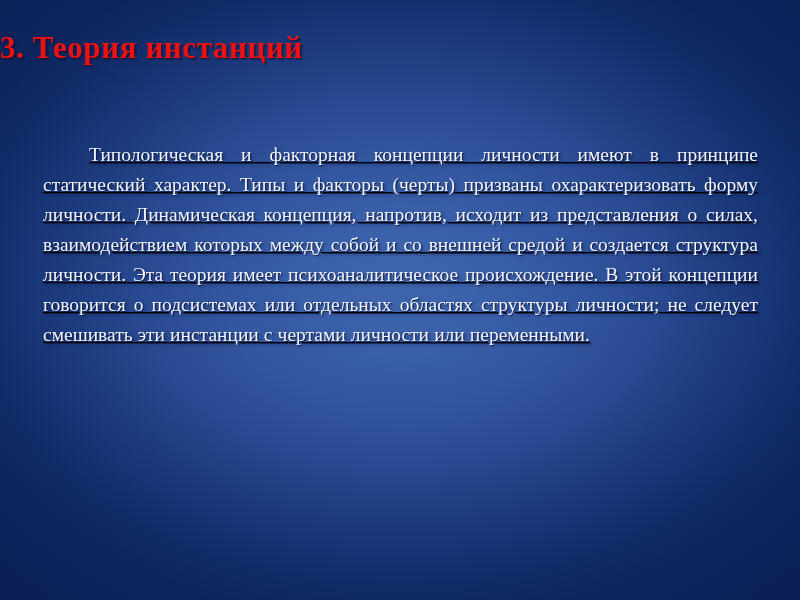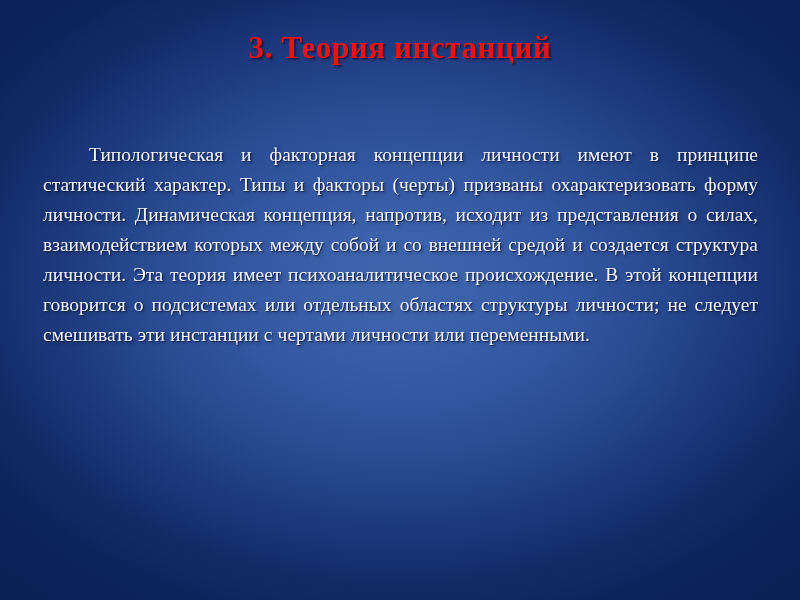--- a/index.html
+++ b/index.html
@@ -40,21 +40,21 @@
         rgba(0,0,0,0) 40%,
         rgba(3,16,52,0.18) 72%,
         rgba(2,12,44,0.42) 100%);
   }
 
   #title-area {
     position: absolute;
     left: 0;
     top: 30px;
     width: 800px;
-    text-align: center;
+    text-align: left;
   }
 
   #slide-title {
     display: inline-block;
     margin: 0;
     font-family: "Liberation Serif", "DejaVu Serif", serif;
     font-weight: bold;
     font-size: 31px;
     line-height: 1.15;
     letter-spacing: 0.6px;
@@ -63,20 +63,21 @@
       1px 1px 0 rgba(16, 20, 60, 0.65),
       2px 2px 2px rgba(8, 12, 40, 0.45);
     white-space: nowrap;
   }
 
   #body-area {
     position: absolute;
     left: 43px;
     top: 140px;
     width: 715px;
+    text-decoration: underline;
   }
 
   #body-paragraph {
     margin: 0;
     color: #f4f6fb;
     font-family: "Liberation Serif", "DejaVu Serif", serif;
     font-size: 19.5px;
     line-height: 30px;
     text-align: justify;
     text-indent: 46px;

